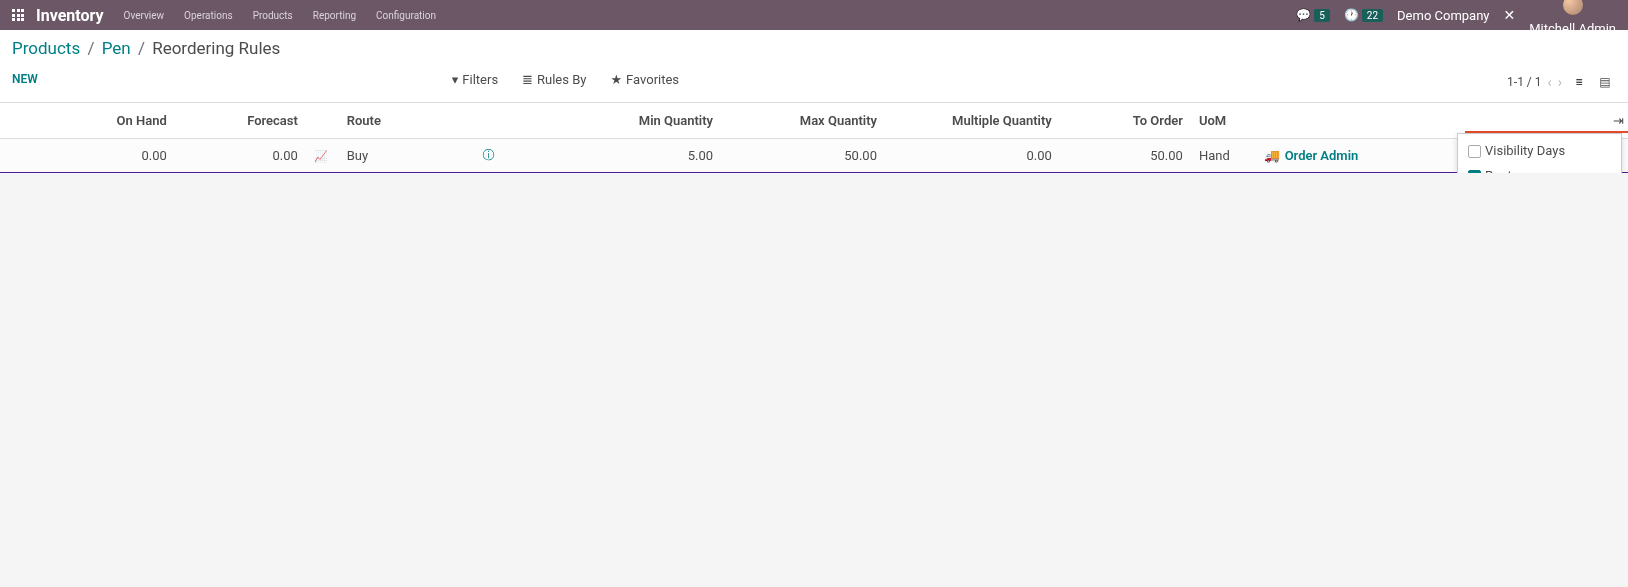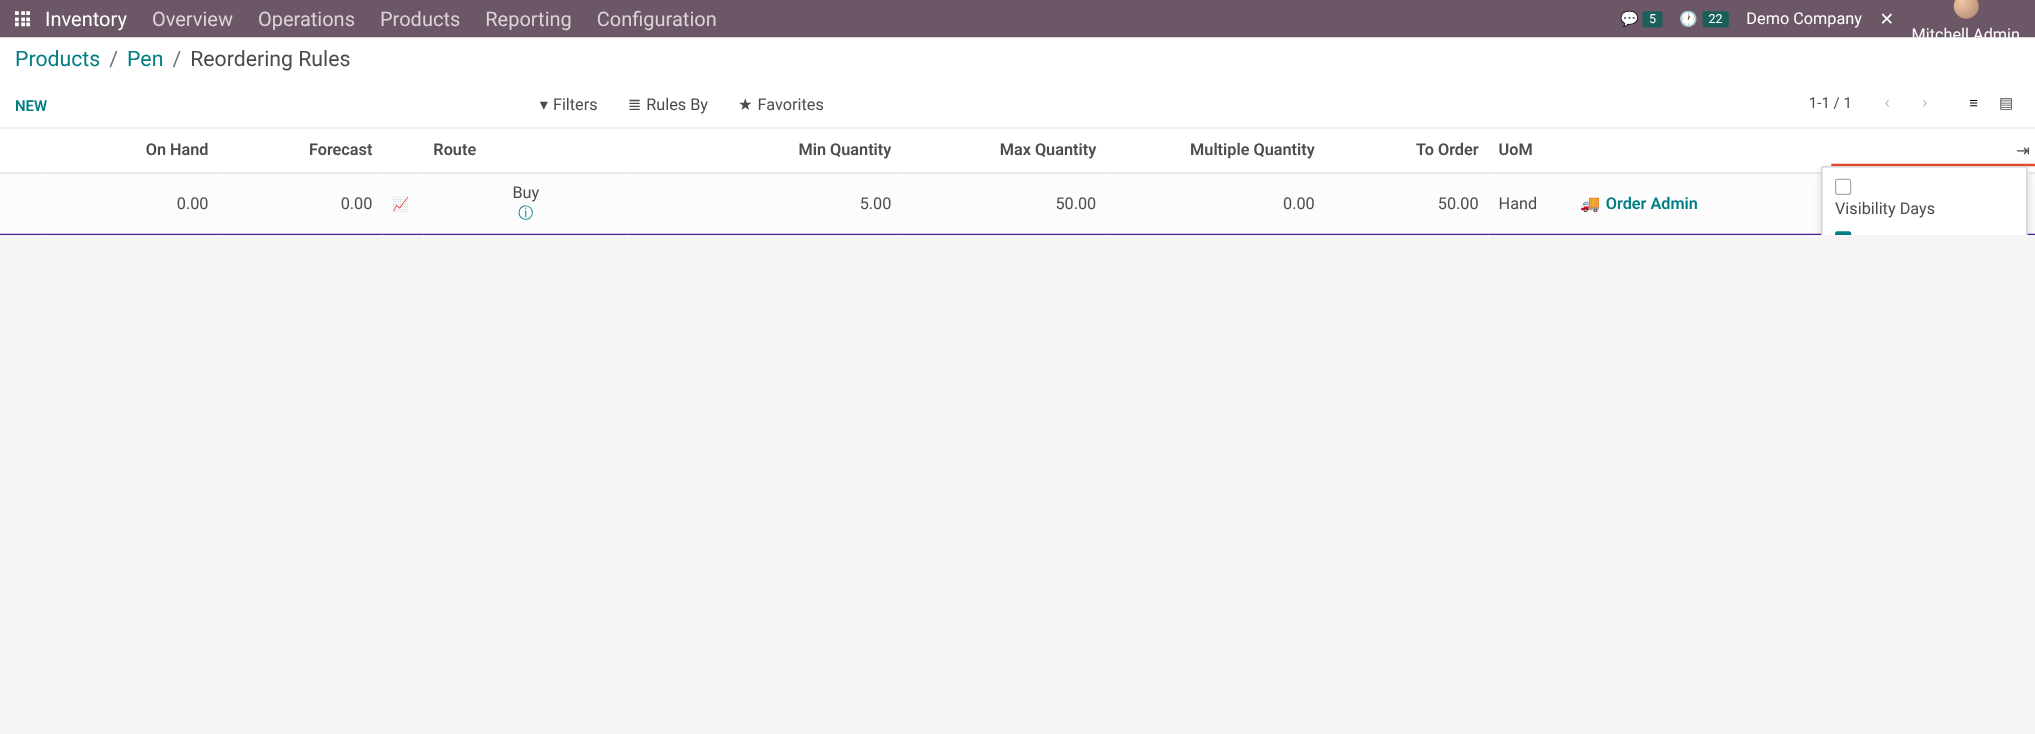--- a/index.html
+++ b/index.html
@@ -2,23 +2,23 @@
 <html><head>
 <meta charset="utf-8">
 <style>
 * { box-sizing: border-box; margin: 0; padding: 0; font-family: -apple-system, BlinkMacSystemFont, "Segoe UI", Roboto, sans-serif; }
 body { background: #f5f5f5; font-size: 13px; color: #4c4c4c; }
 
 
 .topbar { background: #6c5767; color: #fff; height: 30px; display: flex; align-items: center; padding: 0 12px; }
 .apps-icon { display: grid; grid-template-columns: repeat(3,3px); grid-gap: 1.5px; margin-right: 12px; }
 .apps-icon span { width: 3px; height: 3px; background: #fff; }
-.app-name { font-size: 16px; font-weight: 400; margin-right: 20px; }
+.app-name { font-size: 16px; font-weight: 700; margin-right: 20px; }
 .nav-menu { display: flex; gap: 20px; }
-.nav-menu a { color: #dcd4da; font-size: 16px; text-decoration: none; cursor: pointer; }
+.nav-menu a { color: #dcd4da; font-size: 10px; text-decoration: none; cursor: pointer; }
 .topbar-right { margin-left: auto; display: flex; align-items: center; gap: 14px; }
 .badge { background: #1a5f5a; color: #fff; font-size: 10px; padding: 1px 5px; border-radius: 2px; }
 .chat, .clock { display: flex; align-items: center; gap: 3px; font-size: 12px; cursor:pointer; }
 .company { font-size: 13px; }
 .wrench { font-size: 14px; cursor:pointer; }
 .avatar { width: 20px; height: 20px; border-radius: 50%; background: radial-gradient(circle at 30% 30%, #f4c7a5, #a8826b); }
 .user-area { display:flex; align-items:center; gap:6px; cursor:pointer;flex-direction:column; }
 
 
 .control-panel { background: #fff; border-bottom: 1px solid #ddd; }
@@ -29,46 +29,46 @@
 .breadcrumb a { color:#017e84; text-decoration:none; cursor:pointer; }
 
 .search-area { margin-left: auto; display: flex; align-items: center; flex: 0 0 50%; position: relative; }
 .search-chip { display: inline-flex; align-items: center; font-size: 12px; border-radius: 2px; overflow: hidden; }
 .chip-type { background: #6c5767; color: #fff; padding: 2px 6px; }
 .chip-val { background: #eee; color: #333; padding: 2px 4px; border:1px solid #ccc; border-left:none; display:flex; align-items:center; gap:3px; }
 .chip-x { cursor: pointer; color: #666; font-size: 11px; }
 .search-input { border: none; outline: none; padding: 3px 6px; flex: 1; font-size: 13px; background: transparent; }
 .search-icon { color: #6c757d; font-size: 15px; cursor:pointer; }
 
-.cp-row2 { display: flex; align-items: flex-end; padding: 6px 12px 10px; }
+.cp-row2 { display: flex; align-items: flex-start; padding: 6px 12px 10px; }
 .new-btn { color: #017e84; font-weight: 600; font-size: 12px; background: none; border: none; cursor: pointer; }
 .filter-btns { margin-left: auto; margin-right: auto; display: flex; gap: 24px; }
 .filter-btn { color: #4c4c4c; font-size: 13px; background: none; border: none; cursor: pointer; display: flex; align-items: center; gap: 4px; }
 
-.pager { margin-left: auto; display: flex; align-items: center; gap: 26px; font-size: 12px; color: #4c4c4c; }
+.pager { margin-left: auto; display: flex; align-items: center; gap: 6px; font-size: 12px; color: #4c4c4c; }
 .pager-nav { color: #bbb; cursor: pointer; font-size: 14px; }
 .view-switch { display: flex; gap: 4px; }
 .view-btn { width: 22px; height: 20px; display: flex; align-items: center; justify-content: center; cursor: pointer; color: #4c4c4c; }
 .view-btn.active { color: #000; }
 
 
 .table-wrap { background: #fff; position: relative; }
 .tbl { width: 100%; border-collapse: collapse; table-layout: fixed; }
 .tbl th { text-align: left; font-weight: 600; font-size: 13px; color: #4c4c4c; padding: 10px 8px; border-bottom: 1px solid #ddd; background:#fff; }
 .tbl th.r, .tbl td.r { text-align: right; }
 .tbl td { padding: 8px; border-bottom: 1px solid #4c1d95; font-size: 13px; background:#fcfcfc; }
-.tbl td .route { display:flex; align-items:center; justify-content:space-between;flex-direction:column; }
+.tbl td .route { display:flex; align-items:center; justify-content:space-between; }
 .info-icon { color:#017e84; font-size:12px; cursor:pointer; }
 .chart-icon { color:#666; font-size:11px; cursor:pointer; }
 .order-btn { color:#017e84; font-weight:600; cursor:pointer; display:flex; align-items:center; gap:4px; font-size:13px; }
 .expand-icon { position: absolute; right: 4px; top: 10px; cursor: pointer; color:#4c4c4c; font-size:13px; }
 
 
 .col-menu { position: absolute; right: 6px; top: 30px; background: #fff; border: 1px solid #ccc; box-shadow: 0 2px 6px rgba(0,0,0,.15); width: 165px; z-index: 10; padding: 4px 0; }
-.col-item { display: flex; align-items: flex-start; gap: 4px; padding: 5px 10px; font-size: 13px; cursor: pointer; flex-direction: column; }
+.col-item { display: flex; align-items: flex-end; gap: 4px; padding: 5px 10px; font-size: 13px; cursor: pointer; }
 .chk { width: 13px; height: 13px; border: 1px solid #aaa; display:inline-flex; align-items:center; justify-content:center; font-size:10px; color:#fff; border-radius:2px; }
 .chk.on { background:#017e84; border-color:#017e84; }
 .col-sep { border-top:1px solid #ddd; margin: 4px 0; }
 .add-field { display:flex; align-items:center; gap:8px; padding:6px 10px; font-size:13px; cursor:pointer; font-weight:600; }
 
 
 .highlight { position: absolute; right: -2px; top: 28px; width: 165px; height: 350px; border: 2px solid #e84a2e; pointer-events: none; }
 .highlight::after { content: ''; position: absolute; bottom: -2px; right: 0; width: 180px; border-bottom: 2px solid #e84a2e; }
 </style>
 </head>

